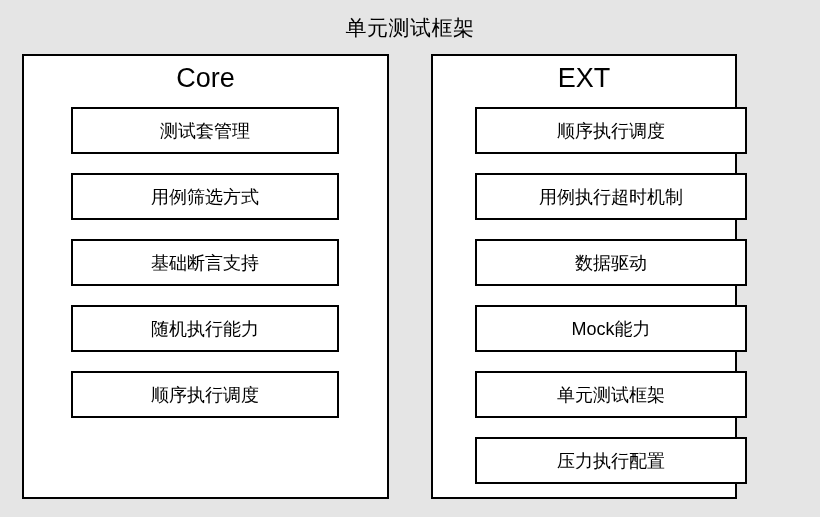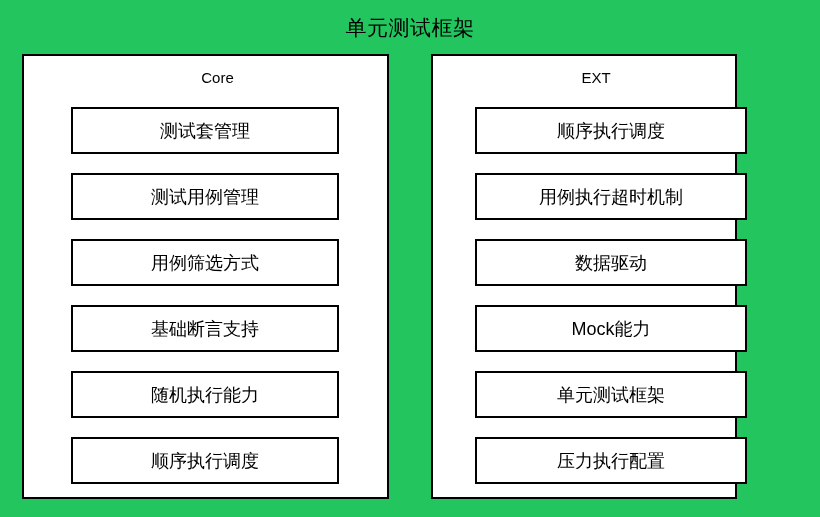--- a/index.html
+++ b/index.html
@@ -11,21 +11,21 @@
     width: 820px;
     height: 517px;
     font-family: "Liberation Sans", "DejaVu Sans", sans-serif;
     color: #000000;
     overflow: hidden;
   }
   #canvas {
     position: relative;
     width: 820px;
     height: 517px;
-    background: #22c55e;
+    background: #e5e5e5;
   }
   .diagram-title {
     position: absolute;
     left: 0;
     top: 15px;
     width: 820px;
     text-align: center;
     font-size: 21px;
     line-height: 26px;
     color: #000000;
@@ -44,25 +44,25 @@
     height: 445px;
   }
   #group-ext {
     left: 431px;
     top: 54px;
     width: 306px;
     height: 445px;
   }
   .group-title {
     position: absolute;
-    left: 12px;
+    left: 0;
     top: 9px;
     width: 100%;
     text-align: center;
-    font-size: 15px;
+    font-size: 27px;
     line-height: 26px;
     color: #000000;
   }
   .item-list {
     position: absolute;
     left: 0;
     top: 51px;
     width: 100%;
   }
   .item-box {
@@ -94,21 +94,20 @@
 <body>
 
 <div id="canvas">
 
   <div class="diagram-title">单元测试框架</div>
 
   <div class="group-box" id="group-core">
     <div class="group-title">Core</div>
     <div class="item-list">
       <div class="item-box">测试套管理</div>
-      <div class="item-box">测试用例管理</div>
       <div class="item-box">用例筛选方式</div>
       <div class="item-box">基础断言支持</div>
       <div class="item-box">随机执行能力</div>
       <div class="item-box">顺序执行调度</div>
     </div>
   </div>
 
   <div class="group-box" id="group-ext">
     <div class="group-title">EXT</div>
     <div class="item-list">

